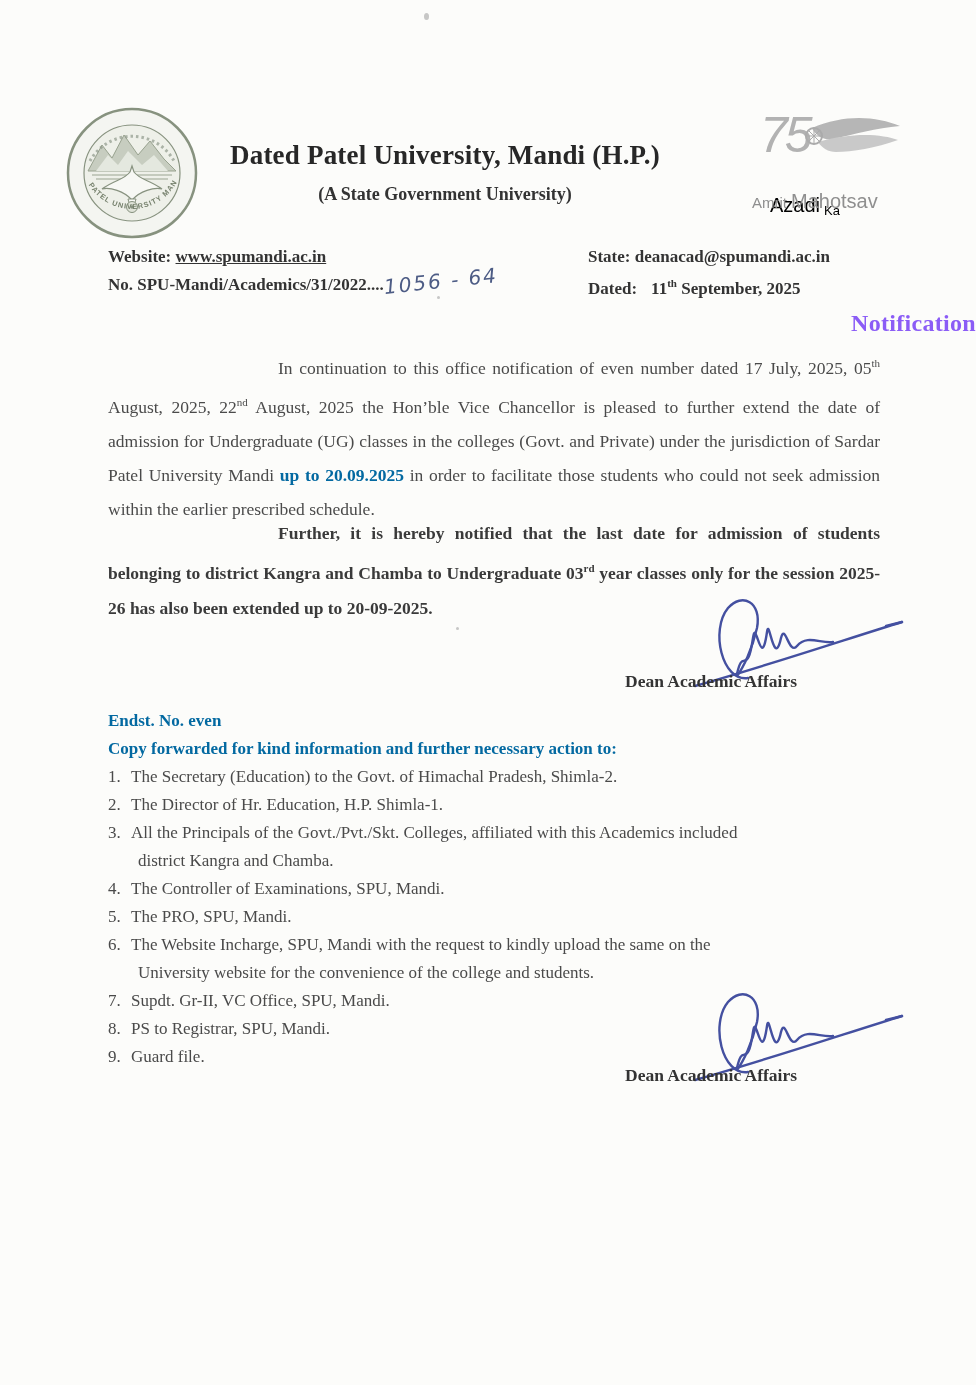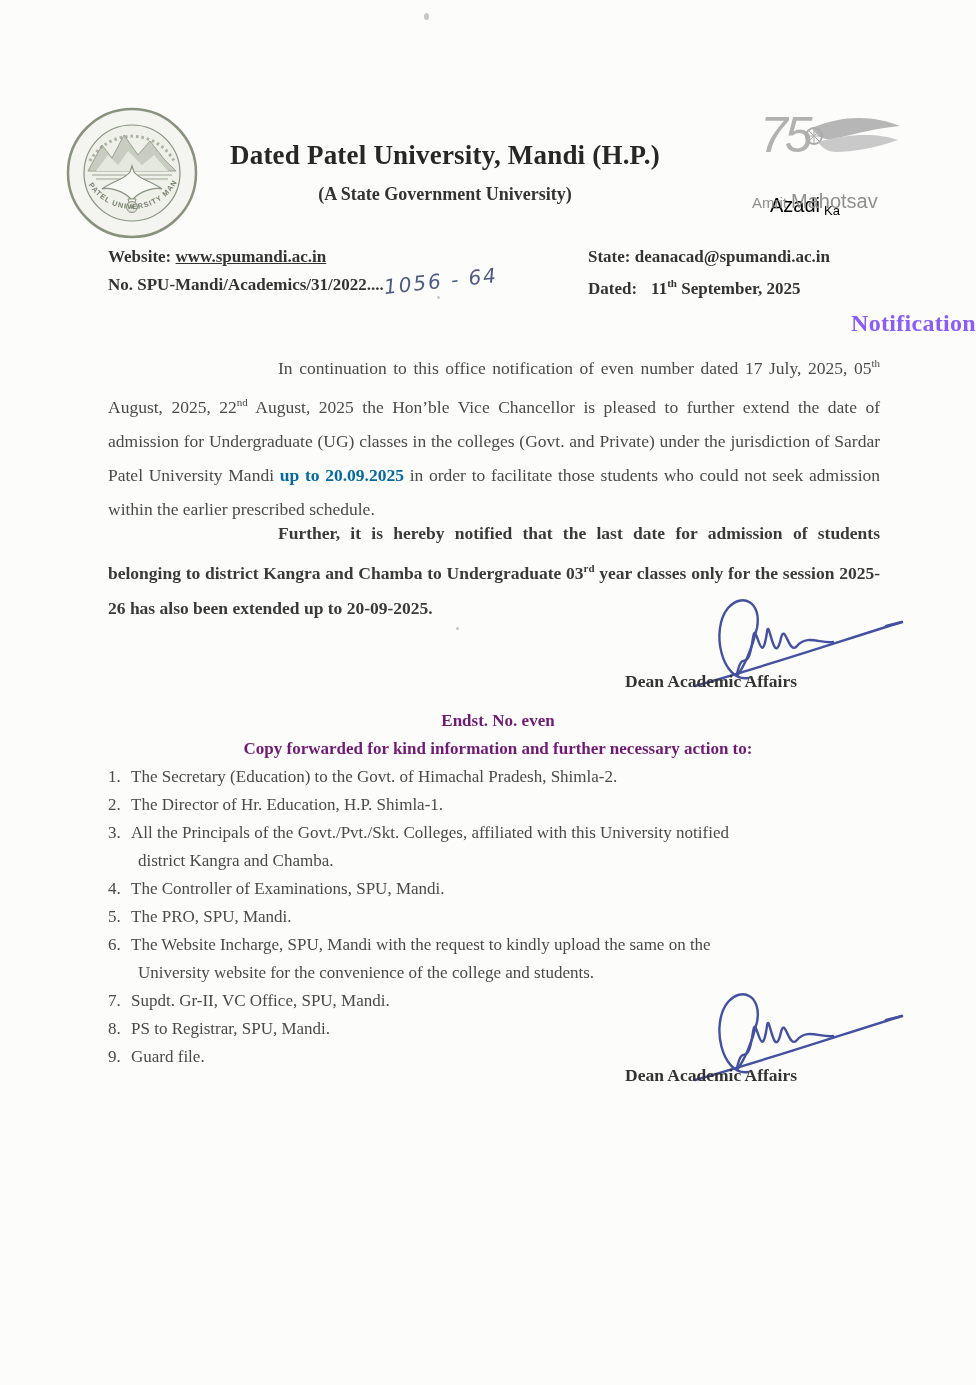--- a/index.html
+++ b/index.html
@@ -56,21 +56,21 @@
 
   
   .sig-block{position:absolute;width:320px;height:110px;}
   .sig-1{left:600px;top:588px;}
   .sig-2{left:600px;top:982px;}
   .sig-svg{position:absolute;left:40px;top:0;}
   .sig-label{position:absolute;left:25px;bottom:6px;font-size:17.5px;font-weight:bold;color:#333;white-space:nowrap;}
 
   
   .endst{position:absolute;left:108px;top:707px;width:780px;font-size:17px;line-height:28px;}
-  .endst-head{font-weight:bold;color:#701a75;text-align:center;}
+  .endst-head{font-weight:bold;color:#0369a1;}
   .endst-item{display:flex;color:#4a4a4a;}
   .endst-num{width:23px;flex:0 0 23px;}
   .endst-text{flex:1;}
   .endst-text .cont-line{margin-left:7px;}
 </style>
 </head>
 <body>
 
 <div class="page">
 
@@ -173,21 +173,21 @@
         </div>
         <div class="endst-item">
           <span class="endst-num">2.</span>
           <span class="endst-text">
             <div>The Director of Hr. Education, H.P. Shimla-1.</div>
           </span>
         </div>
         <div class="endst-item">
           <span class="endst-num">3.</span>
           <span class="endst-text">
-            <div>All the Principals of the Govt./Pvt./Skt. Colleges, affiliated with this University notified</div>
+            <div>All the Principals of the Govt./Pvt./Skt. Colleges, affiliated with this Academics included</div>
             <div class="cont-line">district Kangra and Chamba.</div>
           </span>
         </div>
         <div class="endst-item">
           <span class="endst-num">4.</span>
           <span class="endst-text">
             <div>The Controller of Examinations, SPU, Mandi.</div>
           </span>
         </div>
         <div class="endst-item">

